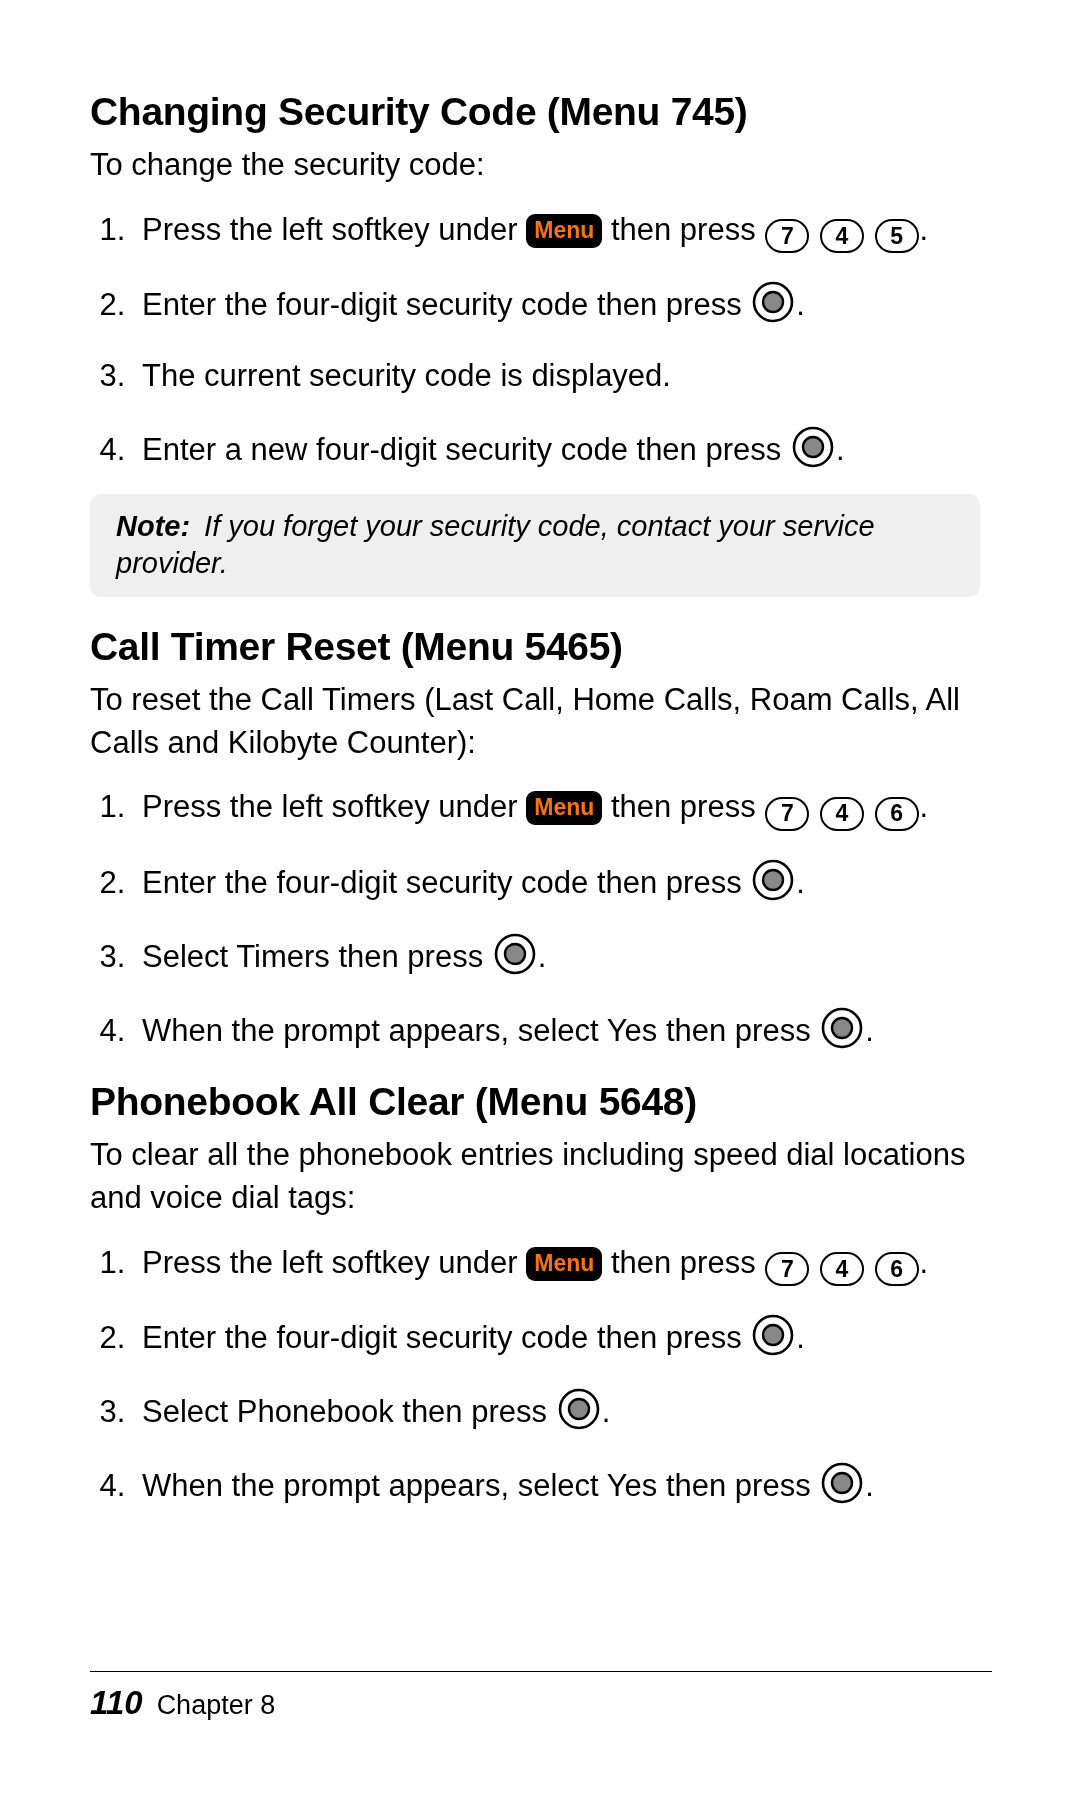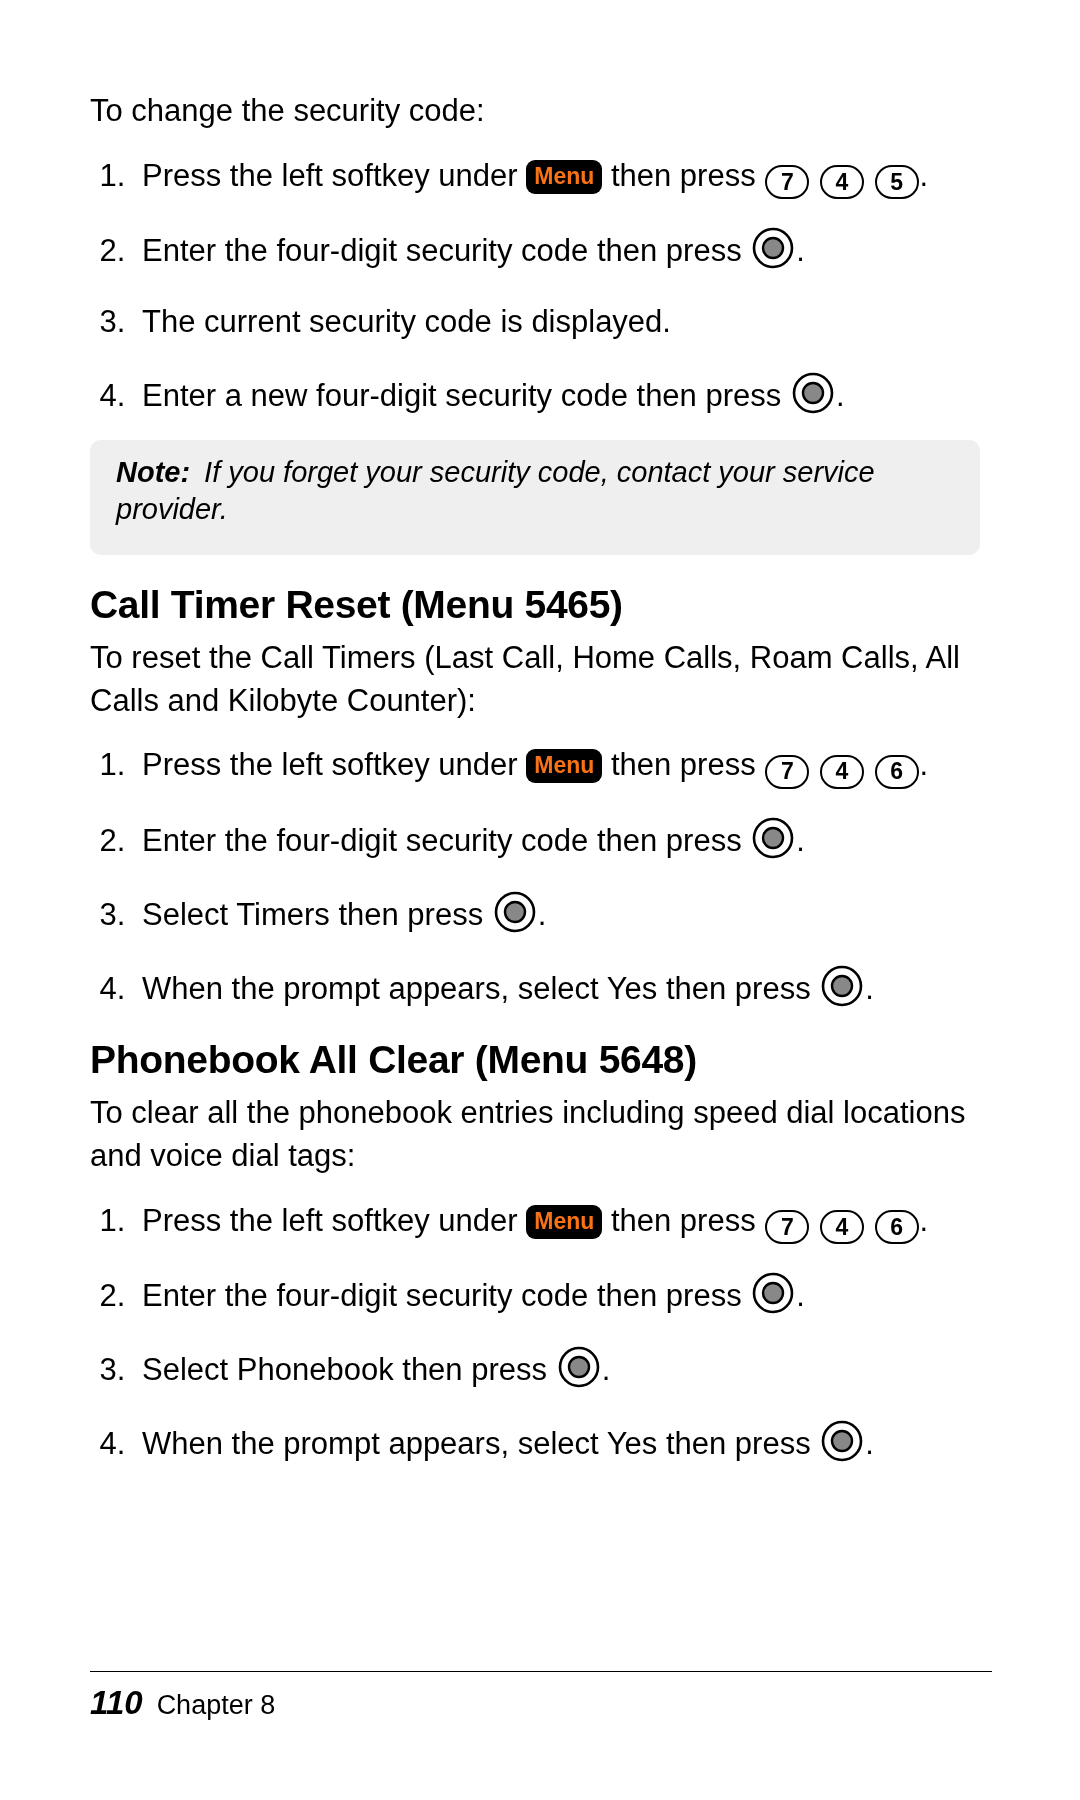--- a/index.html
+++ b/index.html
@@ -43,21 +43,21 @@
   }
   ol.steps li {
     margin: 0 0 28px 0;
     padding-left: 8px;
   }
   ol.steps li::marker { font-size: 31px; }
   ol.steps li:last-child { margin-bottom: 18px; }
   .note-box {
     background: #efefef;
     border-radius: 11px;
-    padding: 14px 20px 26px 26px;
+    padding: 14px 20px 14px 26px;
     font-size: 29px;
     font-style: italic;
     margin: 4px 0 22px 0;
     line-height: 1.3;
   }
   .note-label {
     font-weight: bold;
     font-style: italic;
     padding-right: 14px;
   }
@@ -113,20 +113,21 @@
     font-size: 33px;
     padding-right: 14px;
   }
 </style>
 </head>
 <body>
 
 <div class="page">
   <div class="content">
 
+    <h2 class="section-heading">Changing Security Code (Menu 745)</h2>
     <p class="intro">To change the security code:</p>
     <ol class="steps">
       <li>
         <span>Press the left softkey under </span><span class="menu-badge">Menu</span><span> then press </span><span class="key-pill">7</span> <span class="key-pill">4</span> <span class="key-pill">5</span><span>.</span>
       </li>
       <li>
         <span>Enter the four-digit security code then press </span><span class="ok-icon"><svg width="42" height="42" viewBox="0 0 42 42">
               <circle cx="21" cy="21" r="19" fill="none" stroke="#000" stroke-width="2.6"></circle>
               <circle cx="21" cy="21" r="10" fill="#888" stroke="#000" stroke-width="2.4"></circle>
             </svg></span><span>.</span>

